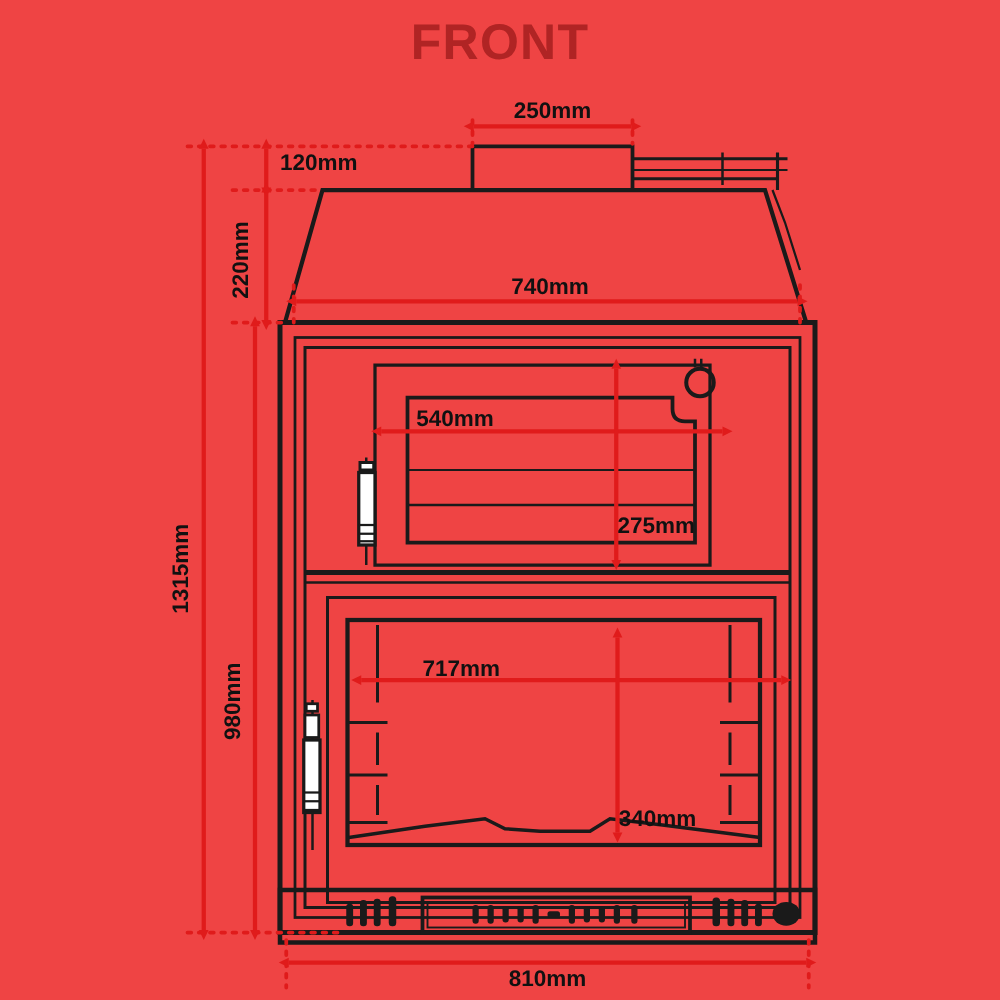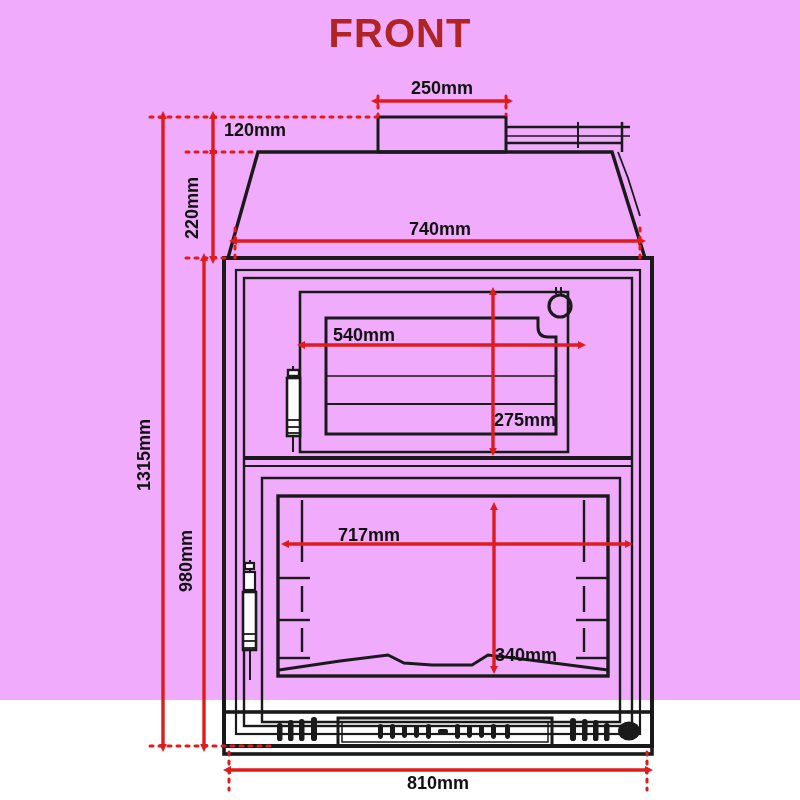--- a/index.html
+++ b/index.html
@@ -10,22 +10,22 @@
   body {
     width: 800px;
     height: 800px;
     font-family: "Liberation Sans", sans-serif;
     overflow: hidden;
     position: relative;
   }
   #stage {
     position: relative;
     width: 800px;
-    height: 700px;
-    background: #f0abfc;
+    height: 800px;
+    background: #ef4444;
   }
   #drawing {
     position: absolute;
     left: 0;
     top: 0;
     width: 800px;
     height: 800px;
   }
   .dim-text {
     font-weight: bold;

